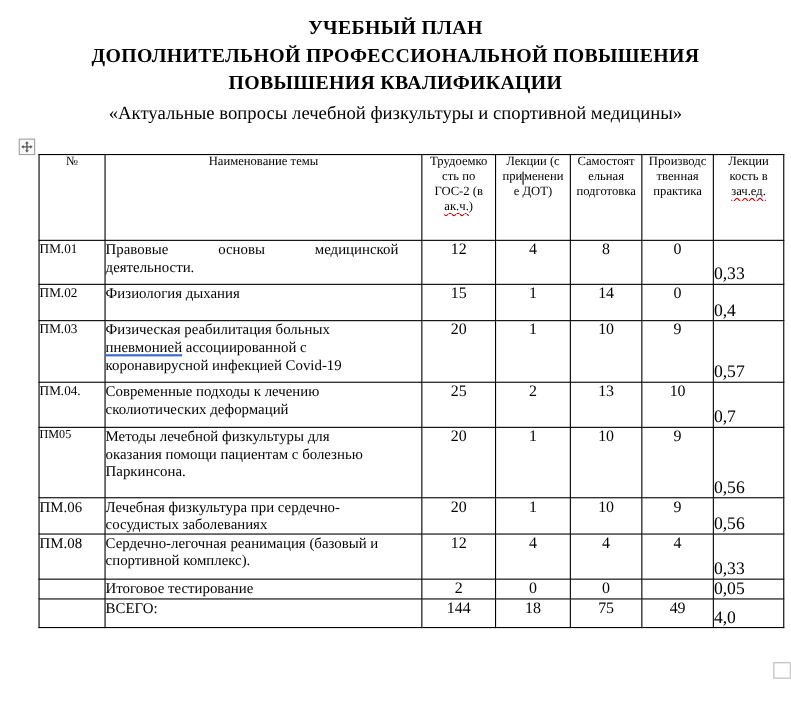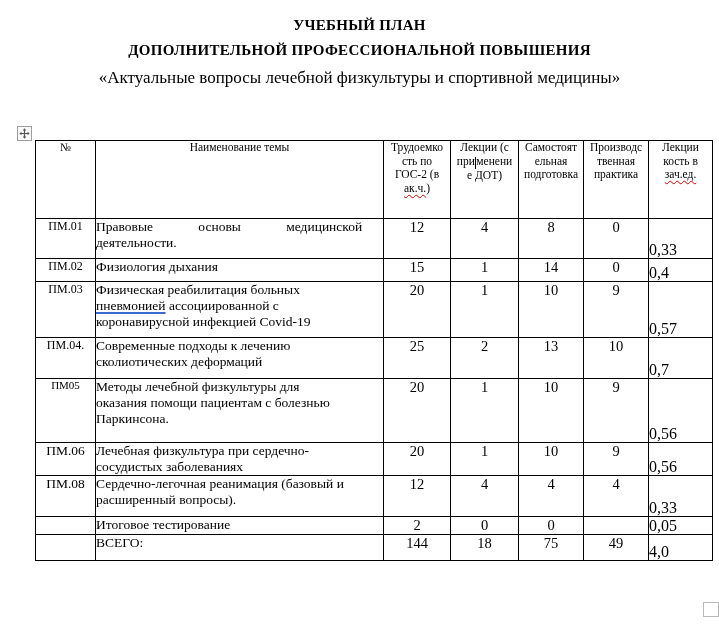--- a/index.html
+++ b/index.html
@@ -1,38 +1,38 @@
 <!DOCTYPE html>
 <html><head>
 <meta charset="utf-8">
 <style>
   html,body{margin:0;padding:0;background:#fff;}
   .page{position:relative;width:719px;height:637px;background:#ffffff;overflow:hidden;
         font-family:"Liberation Serif","DejaVu Serif",serif;color:#000;}
   
   .titles{position:absolute;top:13px;left:0;width:719px;text-align:center;}
-  .title-line{font-weight:bold;font-size:15px;line-height:25px;letter-spacing:0.3px;}
+  .title-line{font-weight:bold;font-size:18px;line-height:25px;letter-spacing:0.3px;}
   .subtitle{font-size:17px;line-height:23px;margin-top:3px;font-weight:normal;}
   
   .move-handle{position:absolute;left:17px;top:126px;width:15px;height:15px;box-sizing:border-box;
         border:1px solid #9e9e9e;background:#fafafa;display:flex;align-items:center;justify-content:center;}
   
   .resize-handle{position:absolute;left:703px;top:602px;width:16px;height:15px;box-sizing:border-box;
         border:1px solid #b8b8b8;background:#ffffff;}
   
   table.plan{position:absolute;left:35px;top:140px;width:677px;border-collapse:collapse;table-layout:fixed;}
   table.plan td,table.plan th{border:1px solid #000;box-sizing:border-box;padding:0;overflow:hidden;}
   thead tr{height:78px;}
   th{font-weight:normal;font-size:11.5px;line-height:13.5px;vertical-align:top;text-align:center;padding-top:3px;}
   .bind-pre{white-space:pre-line;}
   
-  .r1{height:40px}.r2{height:23px}.r3{height:56px}.r4{height:41px}.r5{height:64px}
+  .r1{height:40px}.r2{height:33px}.r3{height:56px}.r4{height:41px}.r5{height:64px}
   .r6{height:31px}.r7{height:42px}.r8{height:41px}.r9{height:18px}.r10{height:26px}
   
-  td.num{font-size:12px;text-align:center;vertical-align:top;padding-top:2px;}
+  td.num{font-size:12px;vertical-align:top;padding-top:2px;}
   tr.r5 td.num{font-size:11px;}
   tr.r6 td.num,tr.r7 td.num,tr.r8 td.num{font-size:13.5px;}
   td.theme{font-size:13.5px;line-height:16px;vertical-align:top;text-align:left;padding:1px 3px 0 4px;}
   td.n{font-size:14.5px;line-height:16px;text-align:center;vertical-align:top;padding-top:2px;}
   td.credits{font-size:16px;line-height:16px;text-align:left;vertical-align:bottom;padding-bottom:1px;}
   td.pad-low{padding-top:8px;}
   td.pad-mid{padding-top:5px;}
   .l1,.l2{display:block;white-space:normal;}
   .spread-wide{word-spacing:42px;}
   .spread{word-spacing:10px;}
@@ -44,20 +44,21 @@
   .caret{display:inline-block;width:1.5px;height:12px;background:#000;vertical-align:-4px;}
 </style>
 </head>
 <body>
 
 <div class="page">
 
   <div class="titles">
     <div class="title-line">УЧЕБНЫЙ ПЛАН</div>
     <div class="title-line">ДОПОЛНИТЕЛЬНОЙ ПРОФЕССИОНАЛЬНОЙ ПОВЫШЕНИЯ</div>
+    <div class="title-line">ПОВЫШЕНИЯ КВАЛИФИКАЦИИ</div>
     <div class="subtitle">«Актуальные вопросы лечебной физкультуры и спортивной медицины»</div>
   </div>
 
   <div class="move-handle">
     <svg width="11" height="11" viewBox="0 0 16 16">
       <path d="M8 0.5 L10.6 3.6 H8.9 V7.1 H12.4 V5.4 L15.5 8 L12.4 10.6 V8.9 H8.9 V12.4 H10.6 L8 15.5 L5.4 12.4 H7.1 V8.9 H3.6 V10.6 L0.5 8 L3.6 5.4 V7.1 H7.1 V3.6 H5.4 Z" fill="#555"></path>
     </svg>
   </div>
 
   <table class="plan">
@@ -152,21 +153,21 @@
 сосудистых заболеваниях</span></td>
         <td class="n">20</td>
         <td class="n">1</td>
         <td class="n">10</td>
         <td class="n pad-mid">9</td>
         <td class="credits">0,56</td>
       </tr>
       <tr class="r8">
         <td class="num">ПМ.08</td>
         <td class="theme"><span class="bind-pre">Сердечно-легочная реанимация (базовый и
-расширенный вопросы).</span></td>
+спортивной комплекс).</span></td>
         <td class="n">12</td>
         <td class="n">4</td>
         <td class="n">4</td>
         <td class="n pad-mid">4</td>
         <td class="credits">0,33</td>
       </tr>
       <tr class="r9">
         <td class="num"></td>
         <td class="theme"><span class="bind-pre">Итоговое тестирование</span></td>
         <td class="n">2</td>

